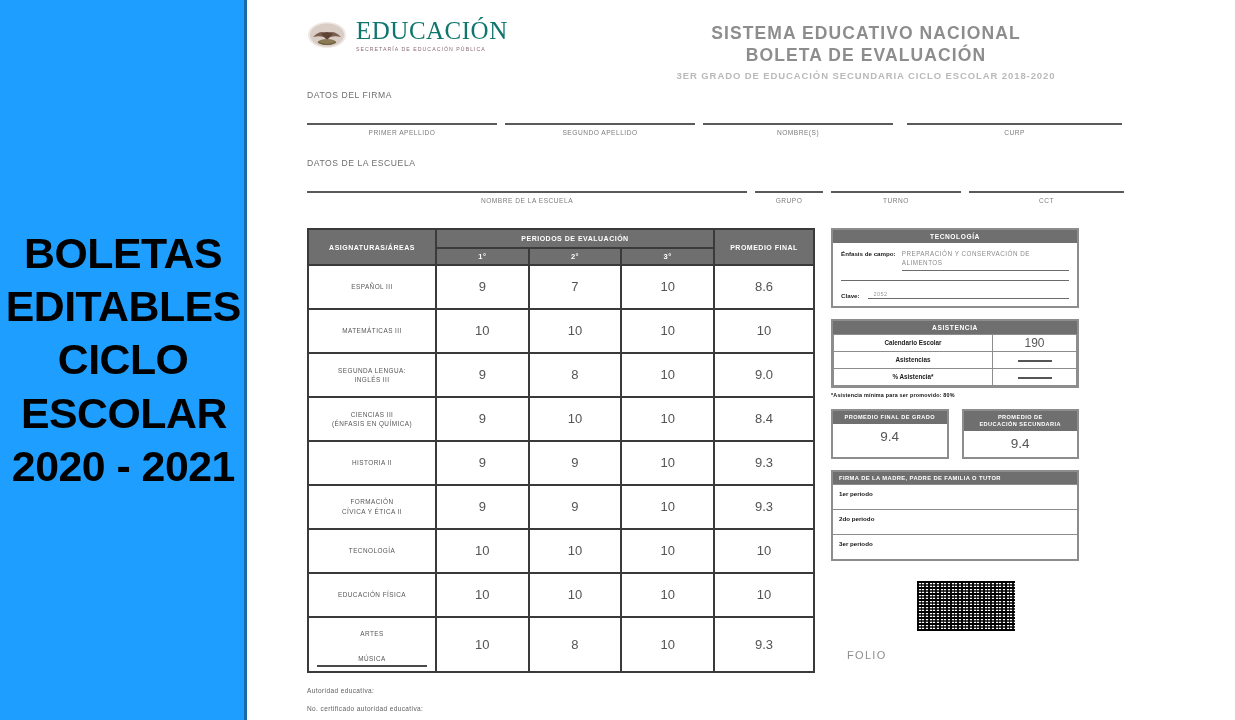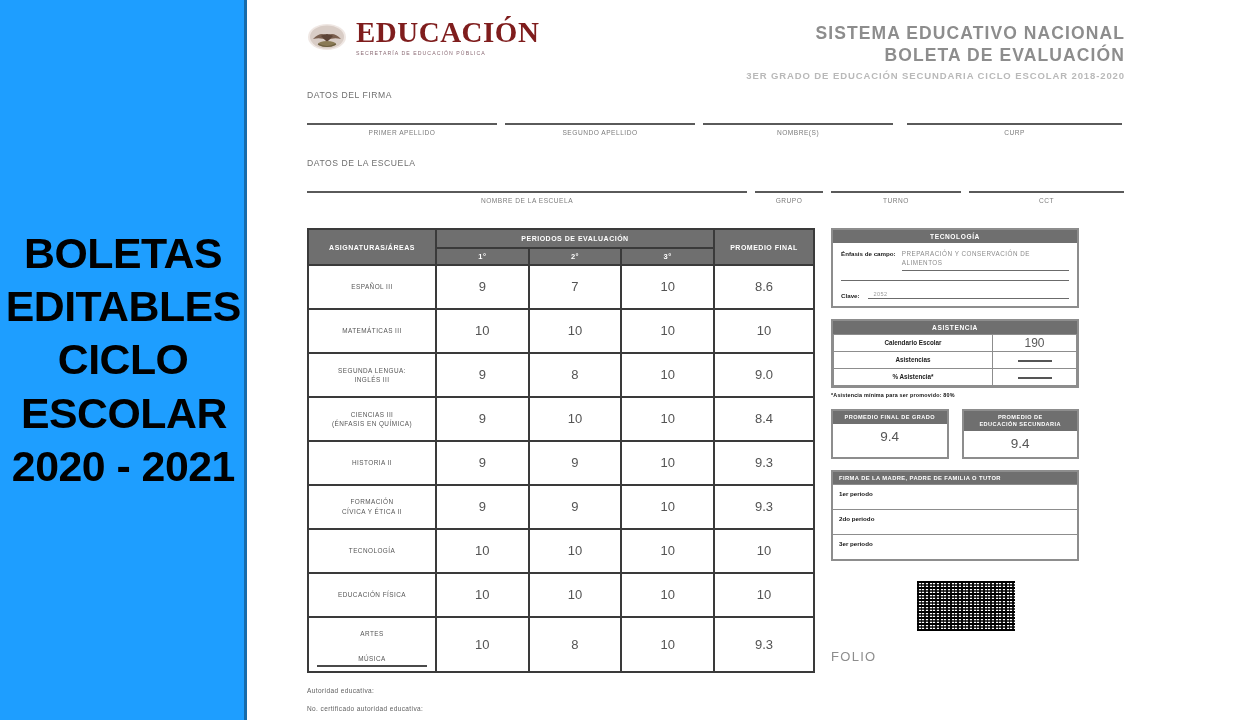--- a/index.html
+++ b/index.html
@@ -47,34 +47,34 @@
   
   .doc-header { display: flex; align-items: flex-start; height: 72px; }
   .logo-wrap { display: flex; align-items: center; gap: 9px; padding-top: 10px; width: 300px; }
   .eagle {
     width: 40px; height: 28px;
     display: block;
   }
   .logo-text { display: flex; flex-direction: column; }
   .logo-main {
     font-family: "Liberation Serif", serif;
-    font-weight: bold;
-    font-size: 29px;
+    font-weight: normal;
+    font-size: 25px;
     letter-spacing: 0.5px;
-    color: #7f1d1d;
+    color: #0f766e;
     line-height: 1;
   }
   .logo-sub {
     font-size: 5.2px;
     letter-spacing: 1.05px;
     color: #8a6a74;
     margin-top: 3px;
     white-space: nowrap;
   }
-  .title-block { flex: 1; text-align: right; padding-top: 14px; padding-right: 70px; }
+  .title-block { flex: 1; text-align: center; padding-top: 14px; padding-right: 70px; }
   .title-1, .title-2 {
     font-size: 17.5px; font-weight: bold; color: #8d8d8d;
     letter-spacing: 1.1px; line-height: 1.28;
     font-family: "Liberation Sans", sans-serif;
   }
   .title-3 {
     font-size: 9.5px; color: #b9b9b9; letter-spacing: .9px;
     margin-top: 3px; font-weight: bold;
   }
 
@@ -176,21 +176,21 @@
 
   .qr-area { margin-top: 20px; position: relative; height: 92px; }
   .qr {
     position: absolute; left: 86px; top: 0;
     width: 98px; height: 50px;
     background:
       repeating-linear-gradient(90deg, #111 0 2px, #fff 2px 4px, #333 4px 5px, #fff 5px 7px, #222 7px 9px, #fff 9px 11px),
       repeating-linear-gradient(0deg, #000 0 2px, #fff 2px 3px, #444 3px 5px, #fff 5px 6px);
     background-blend-mode: multiply;
   }
-  .folio { position: absolute; left: 0; top: 68px; font-size: 13px; color: #8d8d8d; letter-spacing: 1.3px; }
+  .folio { position: absolute; left: 16px; top: 68px; font-size: 11px; color: #8d8d8d; letter-spacing: 1.3px; }
 
   
   .footer { margin-top: 14px; }
   .foot-line { font-size: 6.5px; color: #5e5e5e; letter-spacing: .4px; margin-bottom: 11px; }
   .seal-row { display: flex; align-items: flex-start; }
   .seal-lab { font-size: 6.5px; color: #5e5e5e; letter-spacing: .4px; white-space: nowrap; }
   .seal-val {
     flex: 1; font-size: 4.6px; color: #9a9a9a; word-break: break-all;
     line-height: 1.35; padding-left: 4px; text-align: justify;
   }

